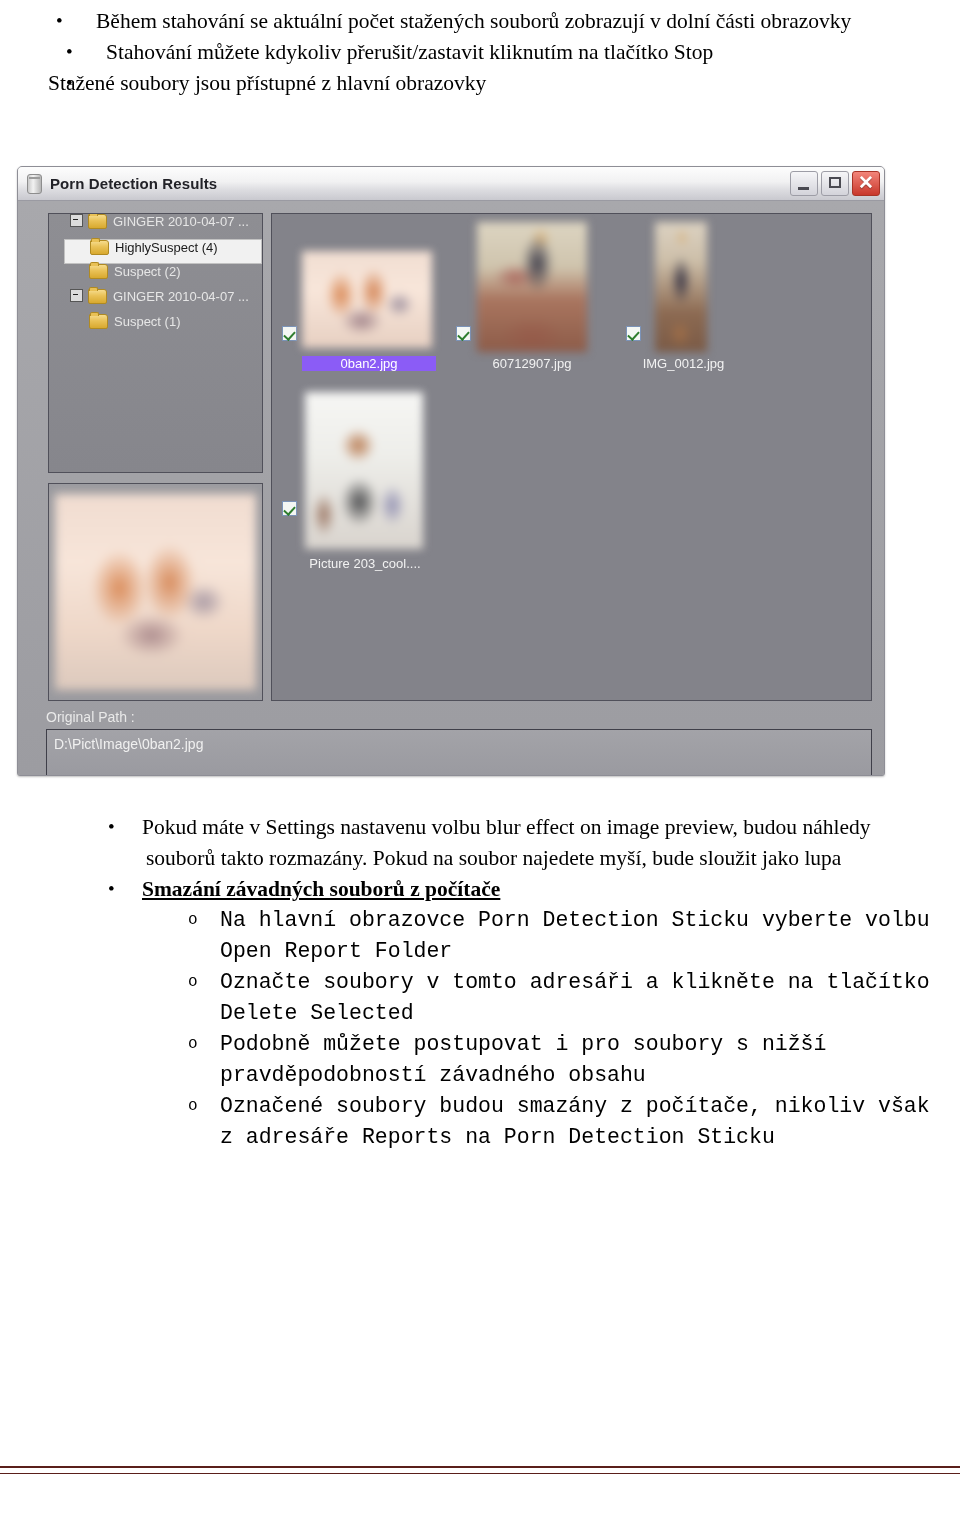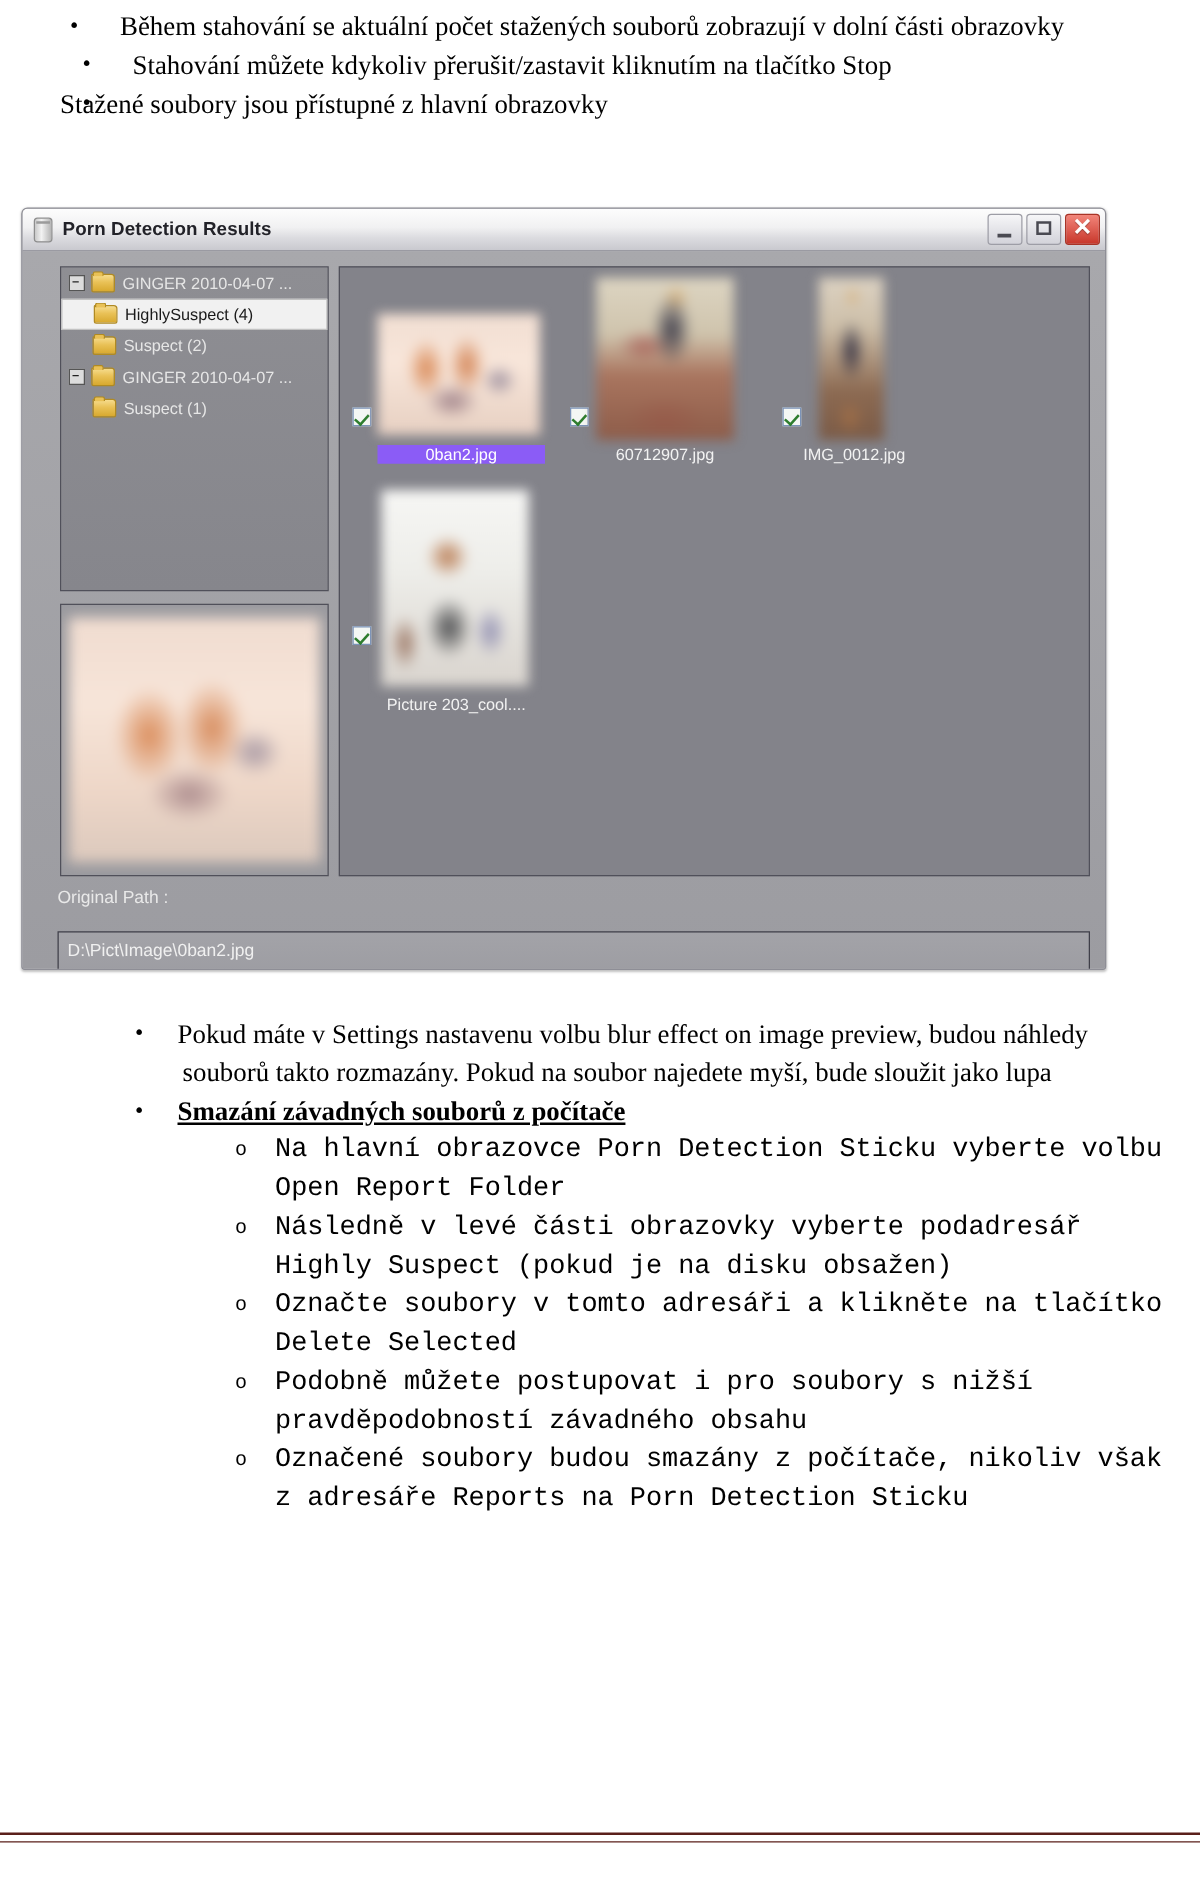--- a/index.html
+++ b/index.html
@@ -210,25 +210,26 @@
     top: 12px;
     width: 215px;
     height: 260px;
     background: linear-gradient(to bottom, #8e8e93, #86868c);
     overflow: hidden;
   }
   .tree-row {
     position: relative;
     height: 25px;
     display: flex;
-    align-items: center;
+    align-items: flex-start;
     font-family: "Liberation Sans", sans-serif;
     font-size: 13px;
     color: #e6e6e6;
     white-space: nowrap;
+    margin-left: 15px;
   }
   .tree-row.selected {
     background: #f1f1f1;
     color: #1a1a1a;
     border: 1px solid #c2c2c2;
     box-sizing: border-box;
   }
   .tree-row .expander {
     width: 11px;
     height: 11px;
@@ -344,21 +345,21 @@
     position: absolute;
     left: 28px;
     top: 508px;
     font-family: "Liberation Sans", sans-serif;
     font-size: 14px;
     color: #e9e9e9;
   }
   #path-box {
     position: absolute;
     left: 28px;
-    top: 544px;
+    top: 528px;
     right: 12px;
     height: 48px;
     background: linear-gradient(to bottom, #a3a3a8, #9a9aa0);
     border: 1px solid #3f3f49;
     box-sizing: border-box;
   }
   #path-value {
     position: absolute;
     left: 7px;
     top: 6px;
@@ -477,21 +478,20 @@
 
   </div>
 </div>
 
 <div id="bottom-text">
   <div class="bullet-item">Pokud máte v Settings nastavenu volbu blur effect on image preview, budou náhledy souborů takto rozmazány. Pokud na soubor najedete myší, bude sloužit jako lupa</div>
   <div class="bullet-item">
     <span class="underline-bold">Smazání závadných souborů z počítače</span>
   </div>
   <div class="sub-item">Na hlavní obrazovce Porn Detection Sticku vyberte volbu Open Report Folder</div>
-  <div class="sub-item">Následně v levé části obrazovky vyberte podadresář Highly Suspect (pokud je na disku obsažen)</div>
   <div class="sub-item">Označte soubory v tomto adresáři a klikněte na tlačítko Delete Selected</div>
   <div class="sub-item">Podobně můžete postupovat i pro soubory s nižší pravděpodobností závadného obsahu</div>
   <div class="sub-item">Označené soubory budou smazány z počítače, nikoliv však z adresáře Reports na Porn Detection Sticku</div>
 </div>
 
 <div id="footer-rule"></div>
 <div id="footer-row">
   <span>www.spionazni-technika.cz</span>
   <span>Stránka 6</span>
 </div>

